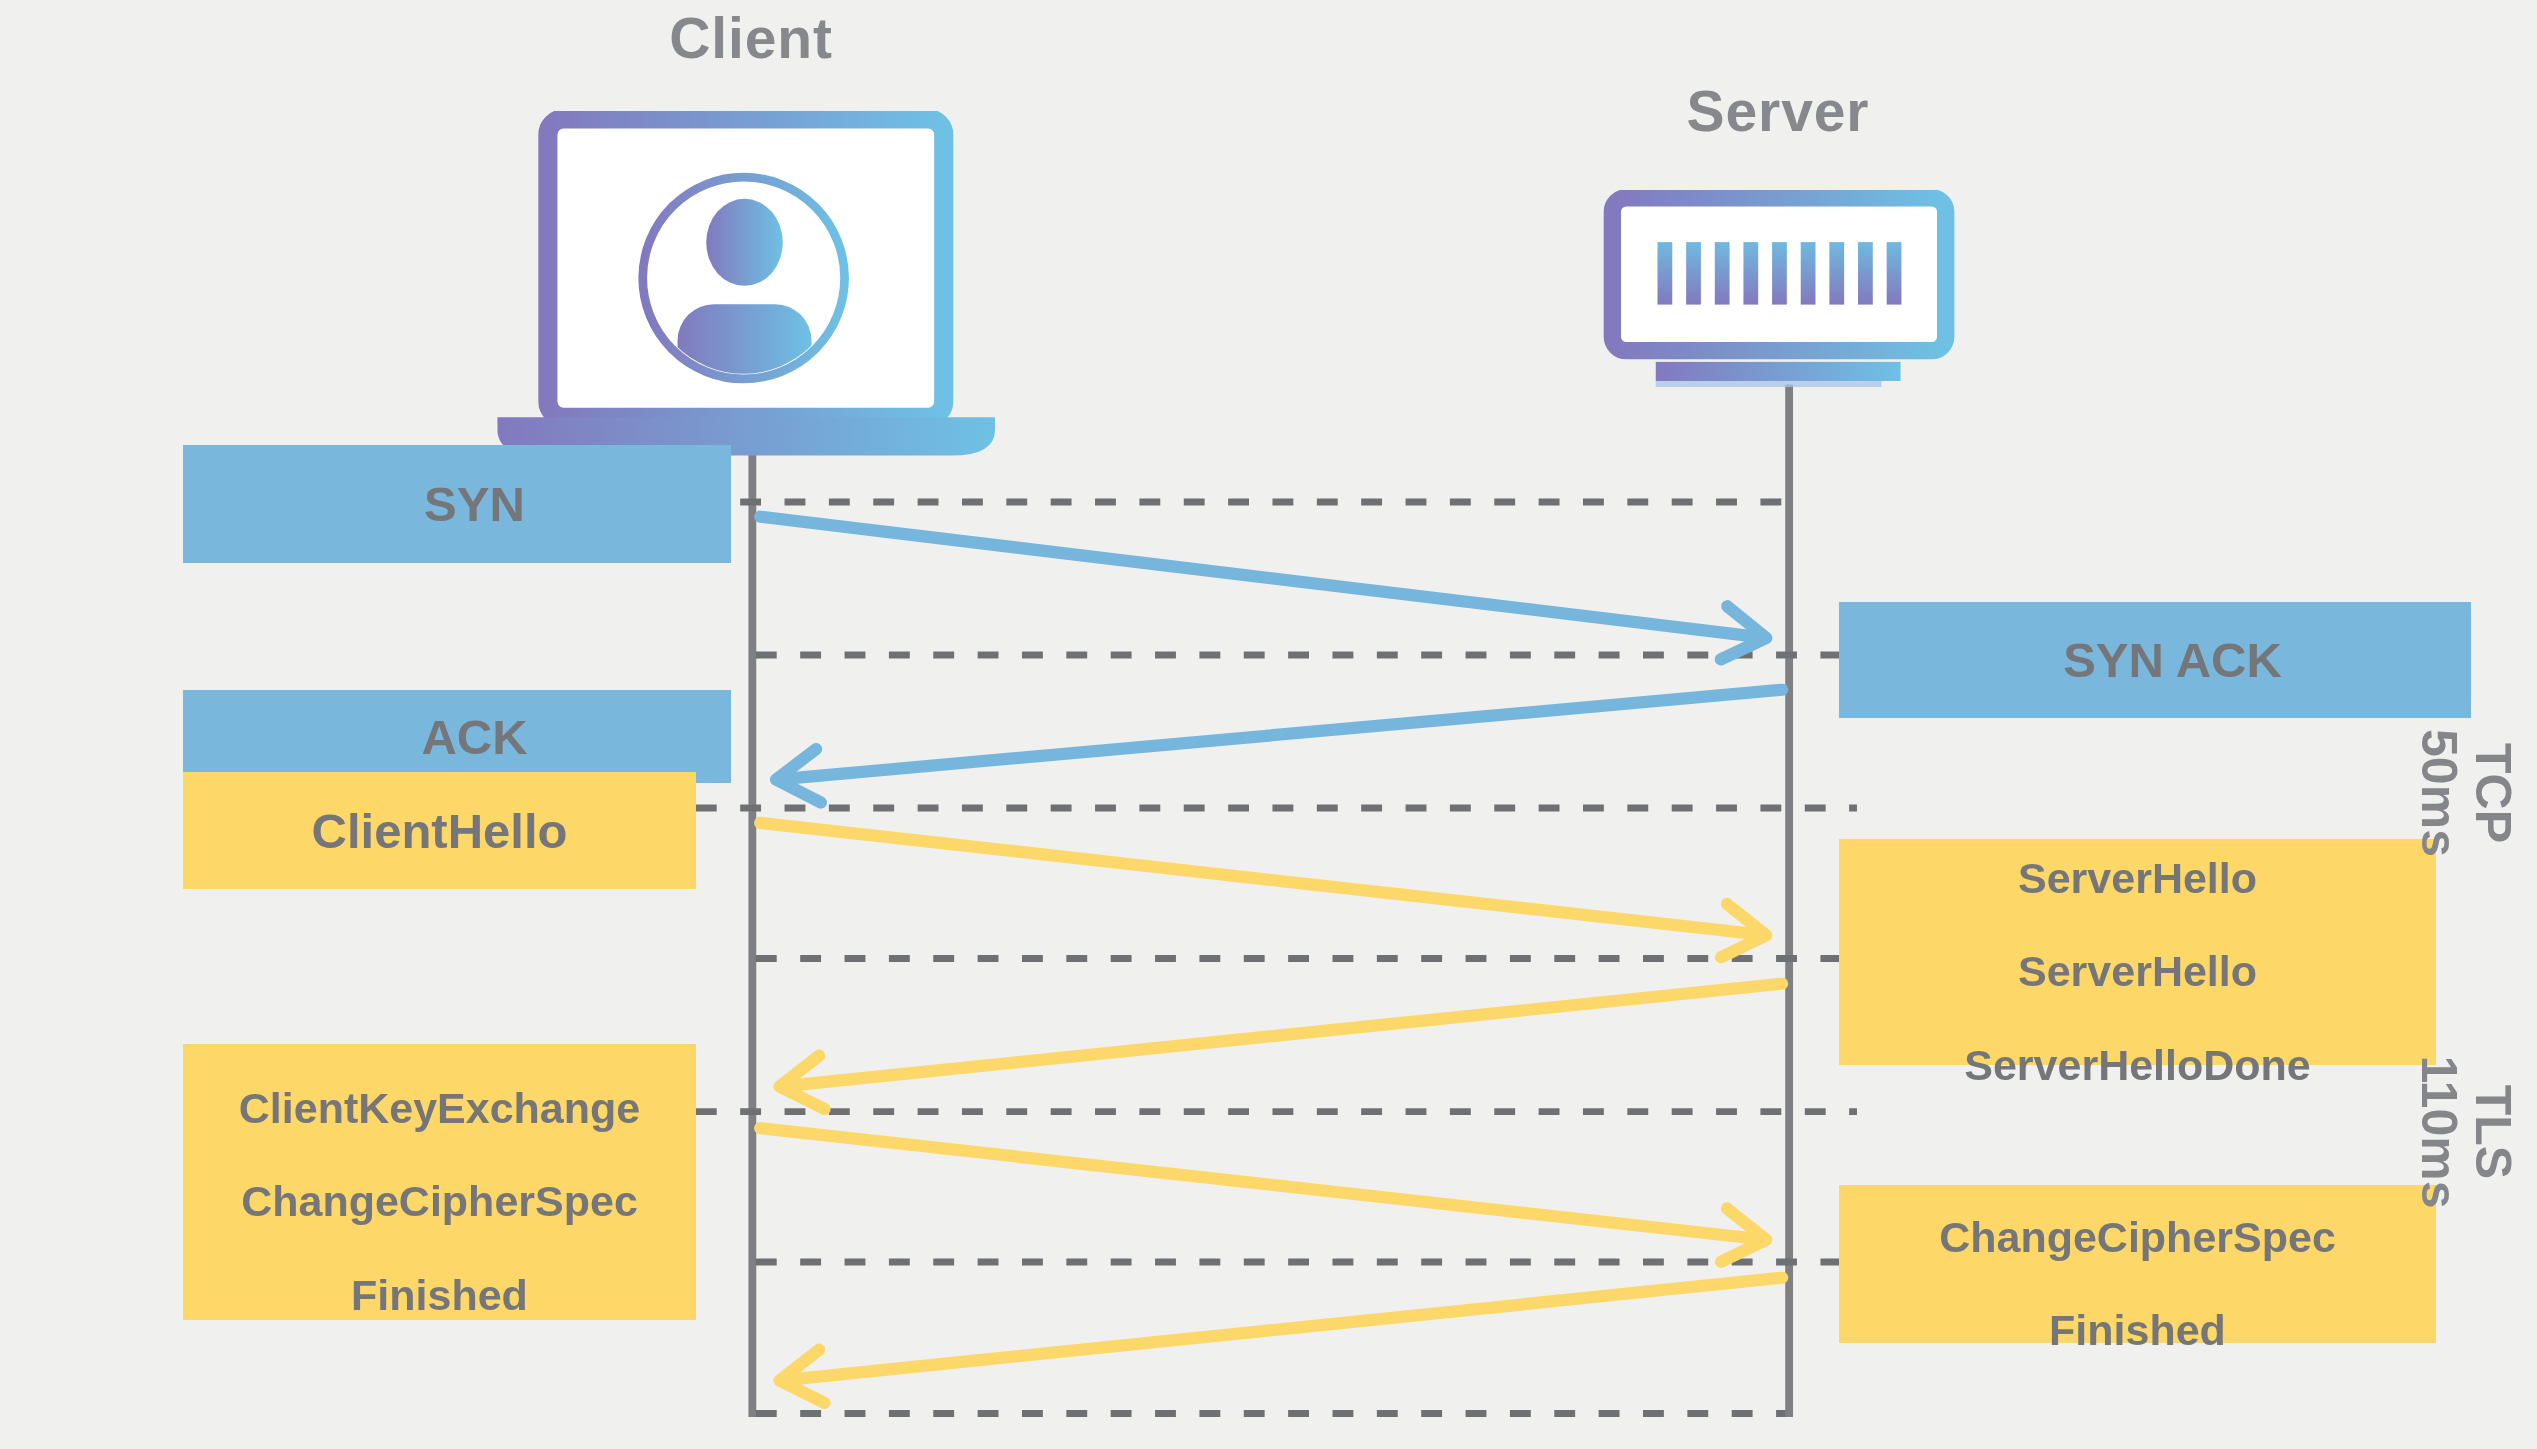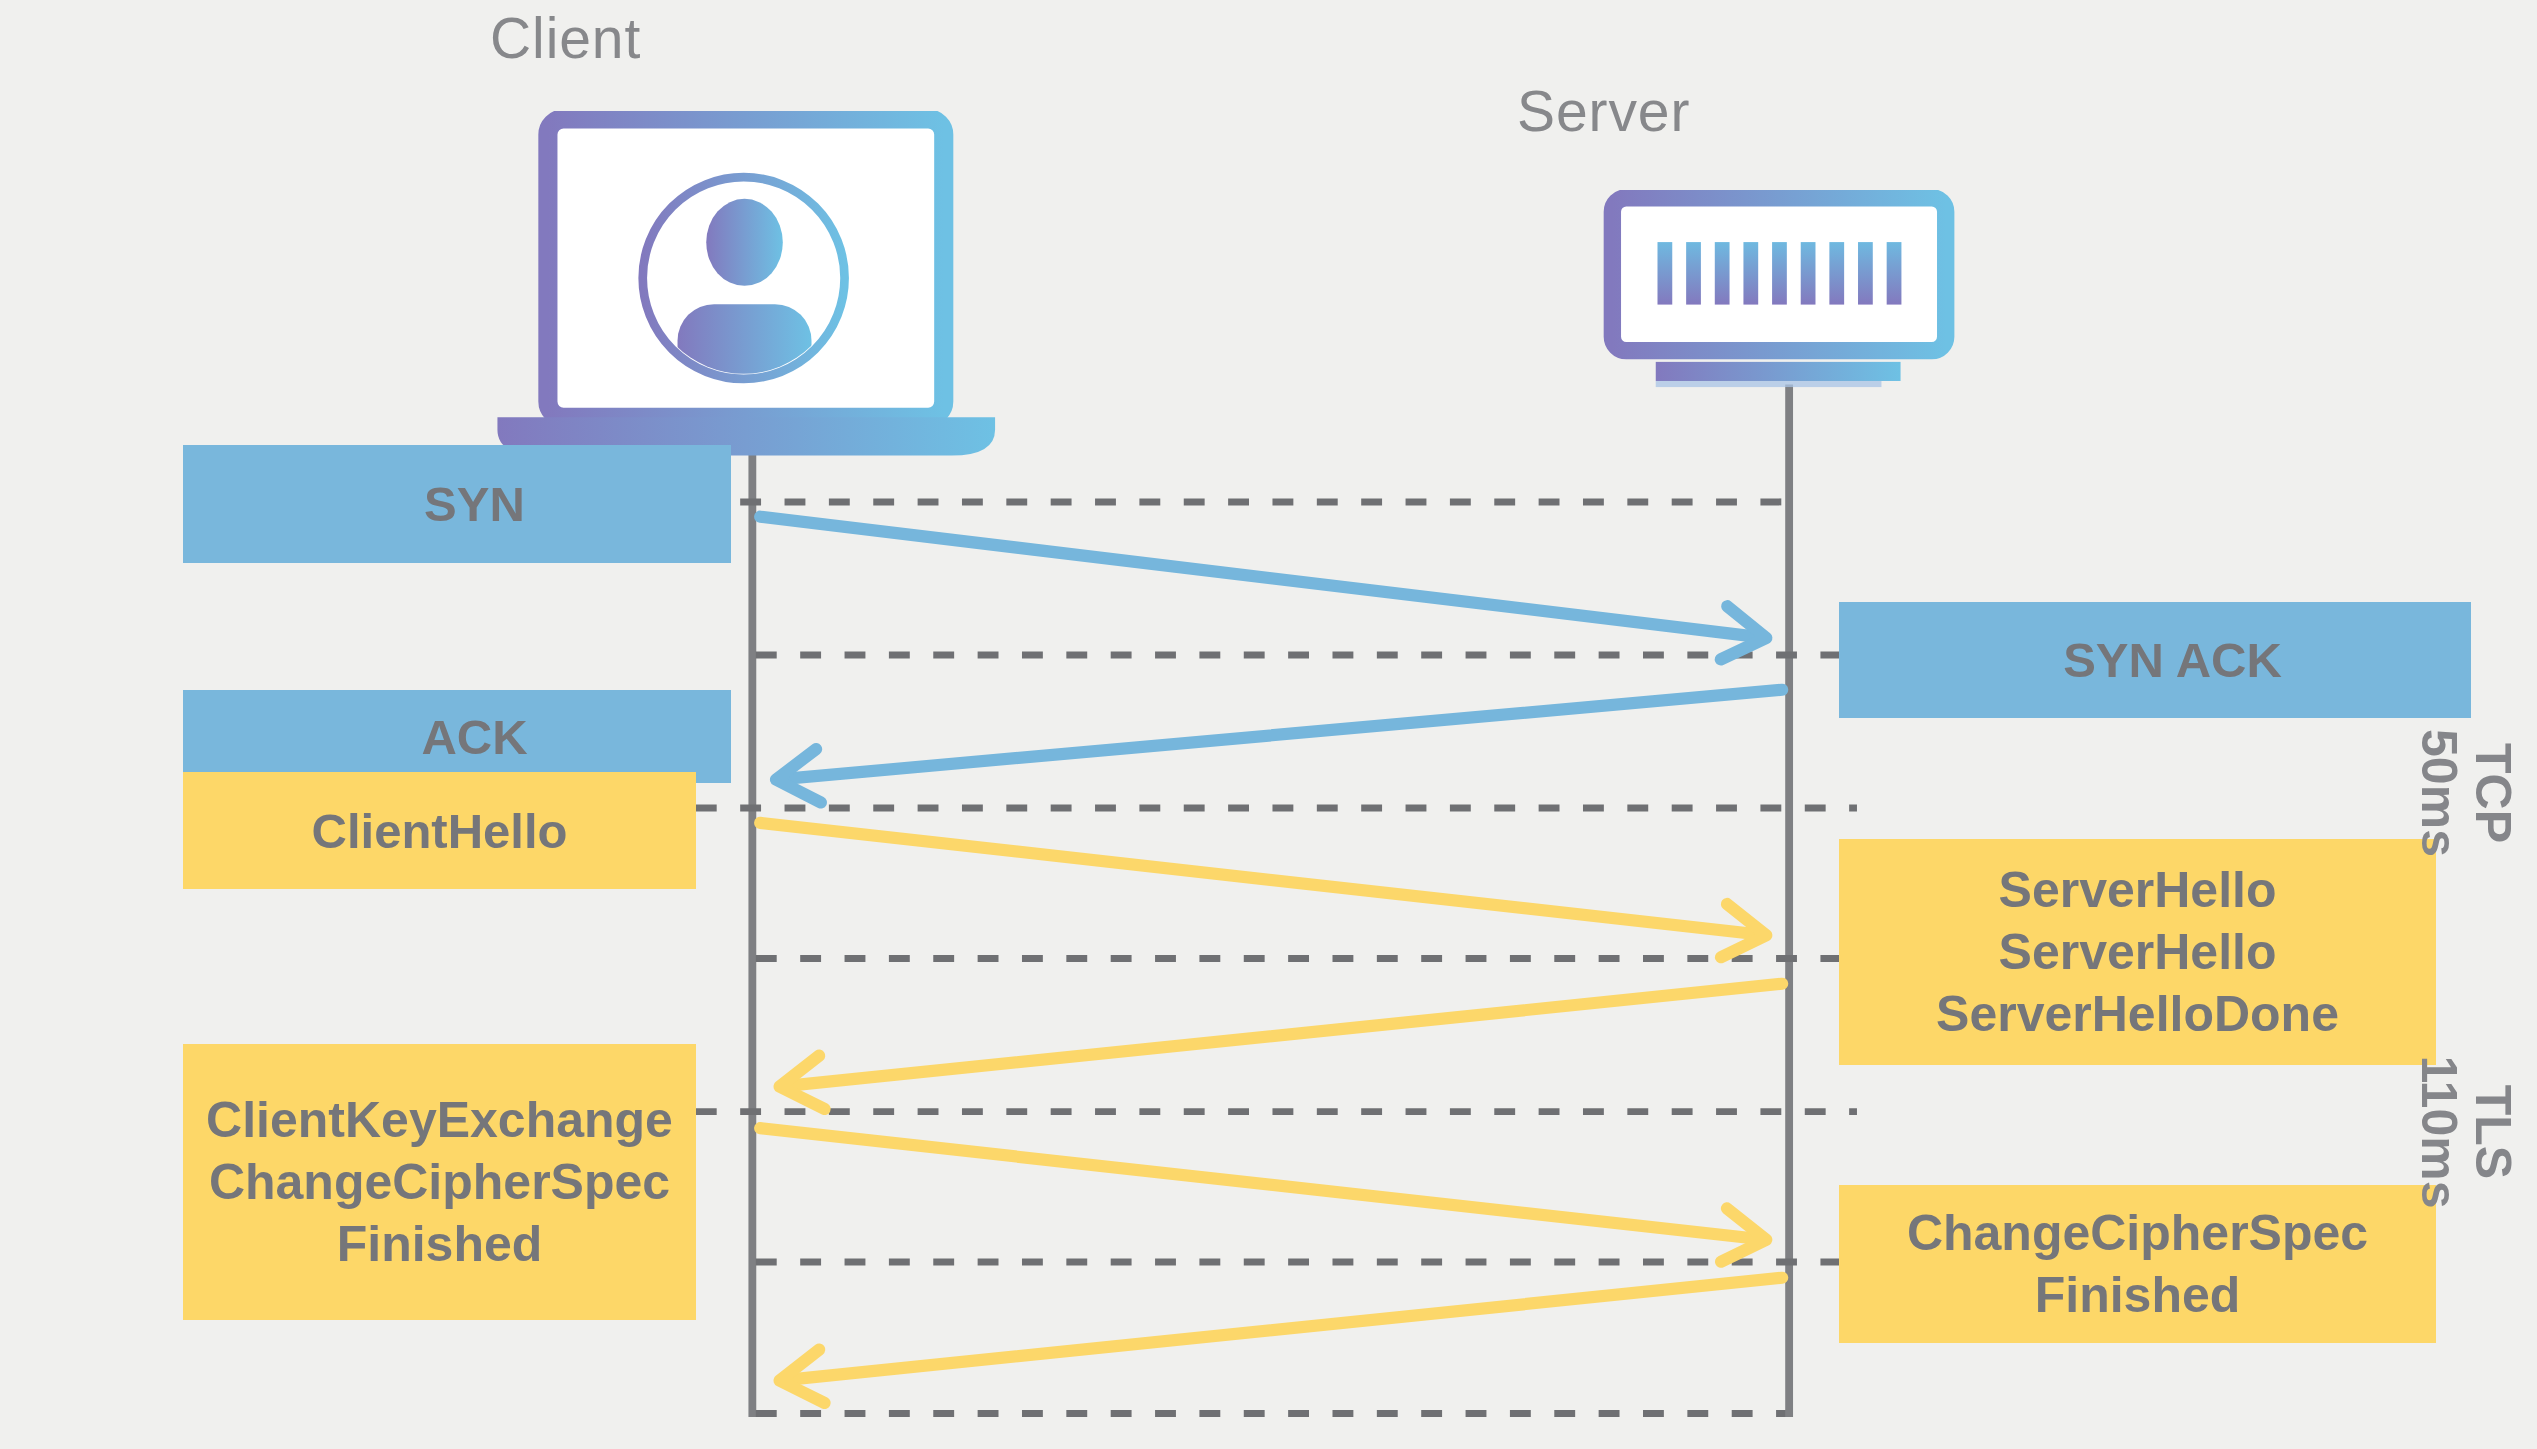--- a/index.html
+++ b/index.html
@@ -1,28 +1,28 @@
 <!DOCTYPE html>
 <html style="font-size:14px"><head>
 <meta charset="utf-8">
 <style>
   html,body{margin:0;padding:0;background:#f0f0ee;}
   .canvas{position:relative;width:2538px;height:1450px;background:#f0f0ee;overflow:hidden;
           font-family:"Liberation Sans", sans-serif;}
   .overlay{position:absolute;left:0;top:0;width:2538px;height:1450px;}
-  .title{position:absolute;width:522px;text-align:left;font-size:57px;font-weight:400;
+  .title{position:absolute;width:522px;text-align:center;font-size:57px;font-weight:700;
          color:#87888b;letter-spacing:0.9px;}
   .title.client{left:490px;top:5.2px;}
   .title.server{left:1517px;top:78px;}
   .box{position:absolute;display:flex;flex-direction:column;align-items:center;justify-content:center;
        font-weight:700;color:#75767a;text-align:center;}
   .box.blue{background:#79b7dc;padding-left:35px;}
   .box.yellow{background:#fdd768;}
   .box .line1{font-size:49px;}
-  .box .lineM{font-size:50px;line-height:1.24;}
+  .box .lineM{font-size:43px;line-height:1.24;margin-top:40px;}
   .left-col{left:183px;width:513px;}
   .right-col{left:1839px;width:597px;}
   .phase{position:absolute;transform:translate(-50%,-50%) rotate(90deg);
          font-size:50px;font-weight:700;color:#85868a;text-align:center;line-height:1.08;
          white-space:nowrap;}
   .icon-svg{position:absolute;}
 </style>
 </head>
 <body>
 

